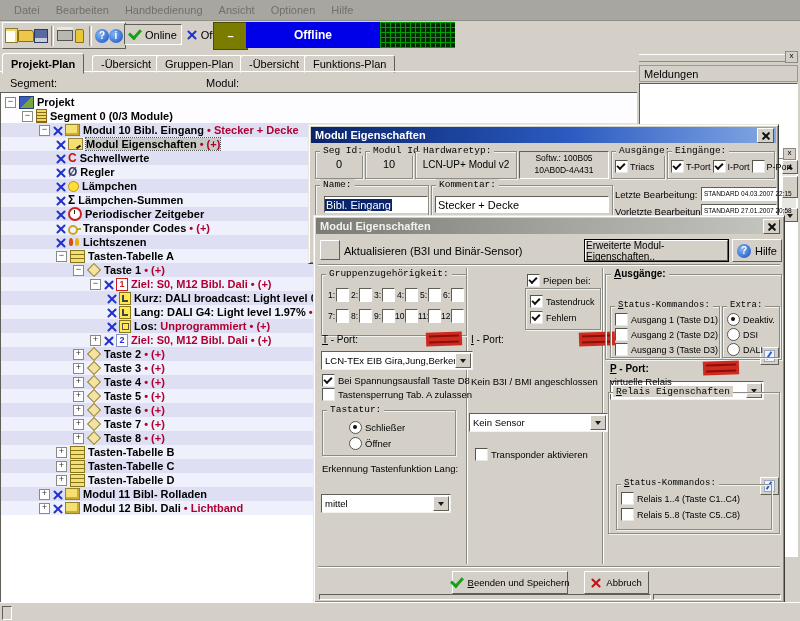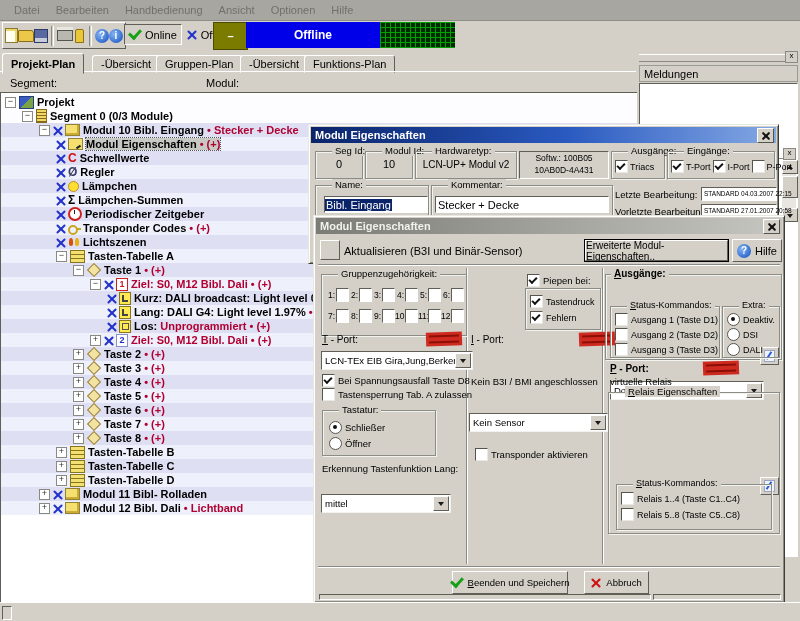--- a/index.html
+++ b/index.html
@@ -4,21 +4,21 @@
 <style>
   html,body{margin:0;padding:0;width:800px;height:621px;overflow:hidden;
     font-family:"Liberation Sans","DejaVu Sans",sans-serif;font-size:11px;
     background:#d4d0c8;position:relative;color:#000;}
   .abs{position:absolute;}
   .raised{border:1px solid;border-color:#ffffff #5f5f58 #5f5f58 #ffffff;background:#d4d0c8;}
   .sunken{border:1px solid;border-color:#5f5f58 #ffffff #ffffff #5f5f58;background:#ffffff;}
   .groove{border-top:1px solid #8a8a84;border-bottom:1px solid #ffffff;height:0;}
   .vgroove{border-left:1px solid #8a8a84;border-right:1px solid #ffffff;width:0;}
   .grp{border:1px solid #8c8c86;box-shadow:1px 1px 0 #f2f2ee, inset 1px 1px 0 #f2f2ee;}
-  .grp-cap{position:absolute;top:-7px;left:16px;background:#d4d0c8;padding:0 3px;font-size:9.5px;white-space:nowrap;}
+  .grp-cap{position:absolute;top:-7px;left:4px;background:#d4d0c8;padding:0 3px;font-size:9.5px;white-space:nowrap;font-family:Liberation Mono, monospace;}
   .row{display:flex;align-items:center;gap:4px;white-space:nowrap;}
   
   #menubar{height:20px;background:#a7a6a0;display:flex;align-items:center;padding-left:6px;gap:0;border-bottom:1px solid #8e8d88;}
   .mitem{color:#71716b;padding:2px 8px;}
   .tbtn{width:22px;height:21px;display:flex;align-items:center;justify-content:center;}
   .tsep{width:1px;height:20px;border-left:1px solid #8a8a84;border-right:1px solid #fff;margin:0 3px;}
   
   .tab{position:absolute;top:55px;height:16px;border:1px solid;border-color:#fff #5f5f58 #d4d0c8 #fff;
     border-radius:3px 3px 0 0;background:#d4d0c8;display:flex;align-items:center;padding:0 8px;}
   .tab.active{top:53px;height:19px;font-weight:bold;z-index:3;}
@@ -502,21 +502,21 @@
       </span>
   </div>
   <div class="abs row f95" style="left:8px;top:158px;gap:3px;">
     <span class="cb on"></span>
     <span>Bei Spannungsausfall Taste D8</span>
     </div>
   <div class="abs row f95" style="left:8px;top:172px;gap:3px;">
     <span class="cb"></span>
     <span>Tastensperrung Tab. A zulassen</span>
     </div>
-  <div class="grp abs" style="left:8px;top:194px;width:112px;height:44px;">
+  <div class="grp abs" style="left:8px;top:194px;width:112px;height:44px;padding-left:20px;">
     <span class="grp-cap">Tastatur:</span>
     <div class="row f95" style="margin:10px 0 0 6px;gap:3px;">
         <span class="rb on"></span>
         <span>Schließer</span>
       </div>
     <div class="row f95" style="margin:3px 0 0 6px;gap:3px;">
         <span class="rb"></span>
         <span>Öffner</span>
       </div>
   </div>

